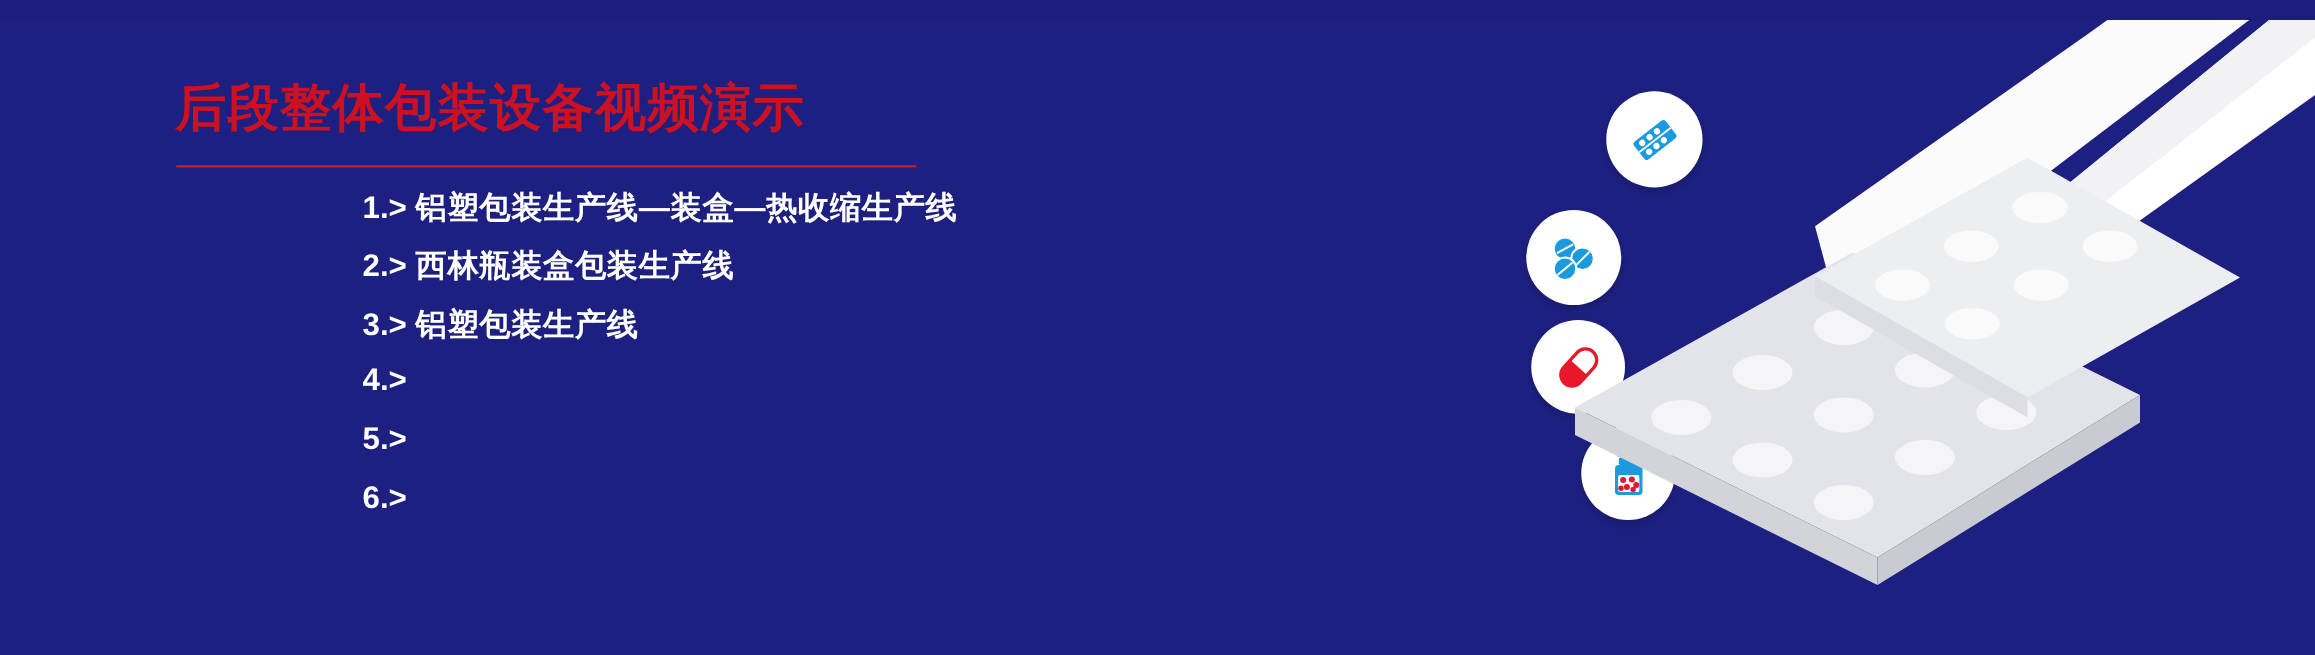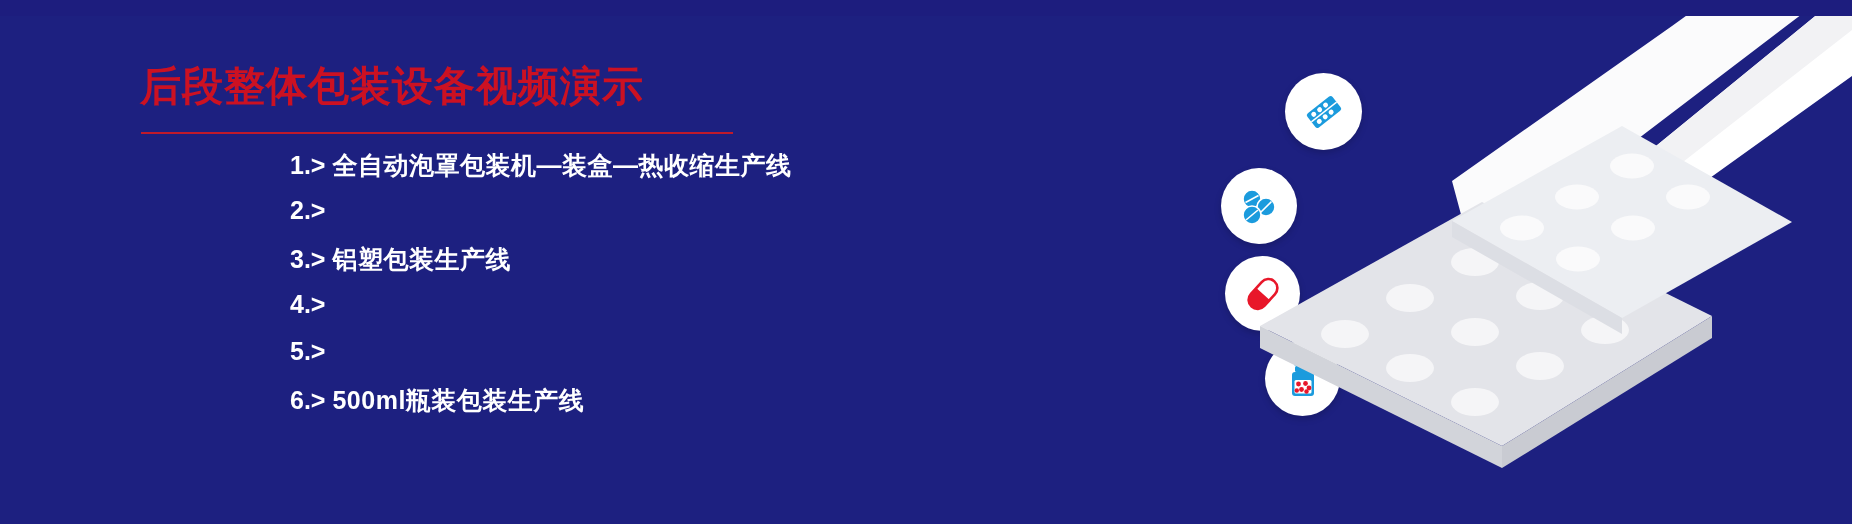--- a/index.html
+++ b/index.html
@@ -103,43 +103,43 @@
   <div class="text-col">
 
     <div class="title">后段整体包装设备视频演示</div>
 
     <div class="title-rule"></div>
 
     <div class="list">
 
       <div class="list-row">
         <span class="list-num">1.&gt;</span>
-        <span class="list-text">全自动泡罩包装机—装盒—热收缩生产线</span>
+        <span class="list-text">铝塑包装生产线—装盒—热收缩生产线</span>
       </div>
 
       <div class="list-row">
         <span class="list-num">2.&gt;</span>
+        <span class="list-text">西林瓶装盒包装生产线</span>
       </div>
 
       <div class="list-row">
         <span class="list-num">3.&gt;</span>
         <span class="list-text">铝塑包装生产线</span>
       </div>
 
       <div class="list-row">
         <span class="list-num">4.&gt;</span>
       </div>
 
       <div class="list-row">
         <span class="list-num">5.&gt;</span>
       </div>
 
       <div class="list-row">
         <span class="list-num">6.&gt;</span>
-        <span class="list-text">500ml瓶装包装生产线</span>
       </div>
 
     </div>
   </div>
 
   <div class="icon-bubble bubble-blister">
     <svg width="46" height="46" viewBox="0 0 46 46">
       <g transform="rotate(-38 23 23)">
         <rect x="7" y="14" width="32" height="18" rx="2.5" fill="#1b9bdd"></rect>
         <line x1="7" y1="23" x2="39" y2="23" stroke="#ffffff" stroke-width="1.4"></line>

